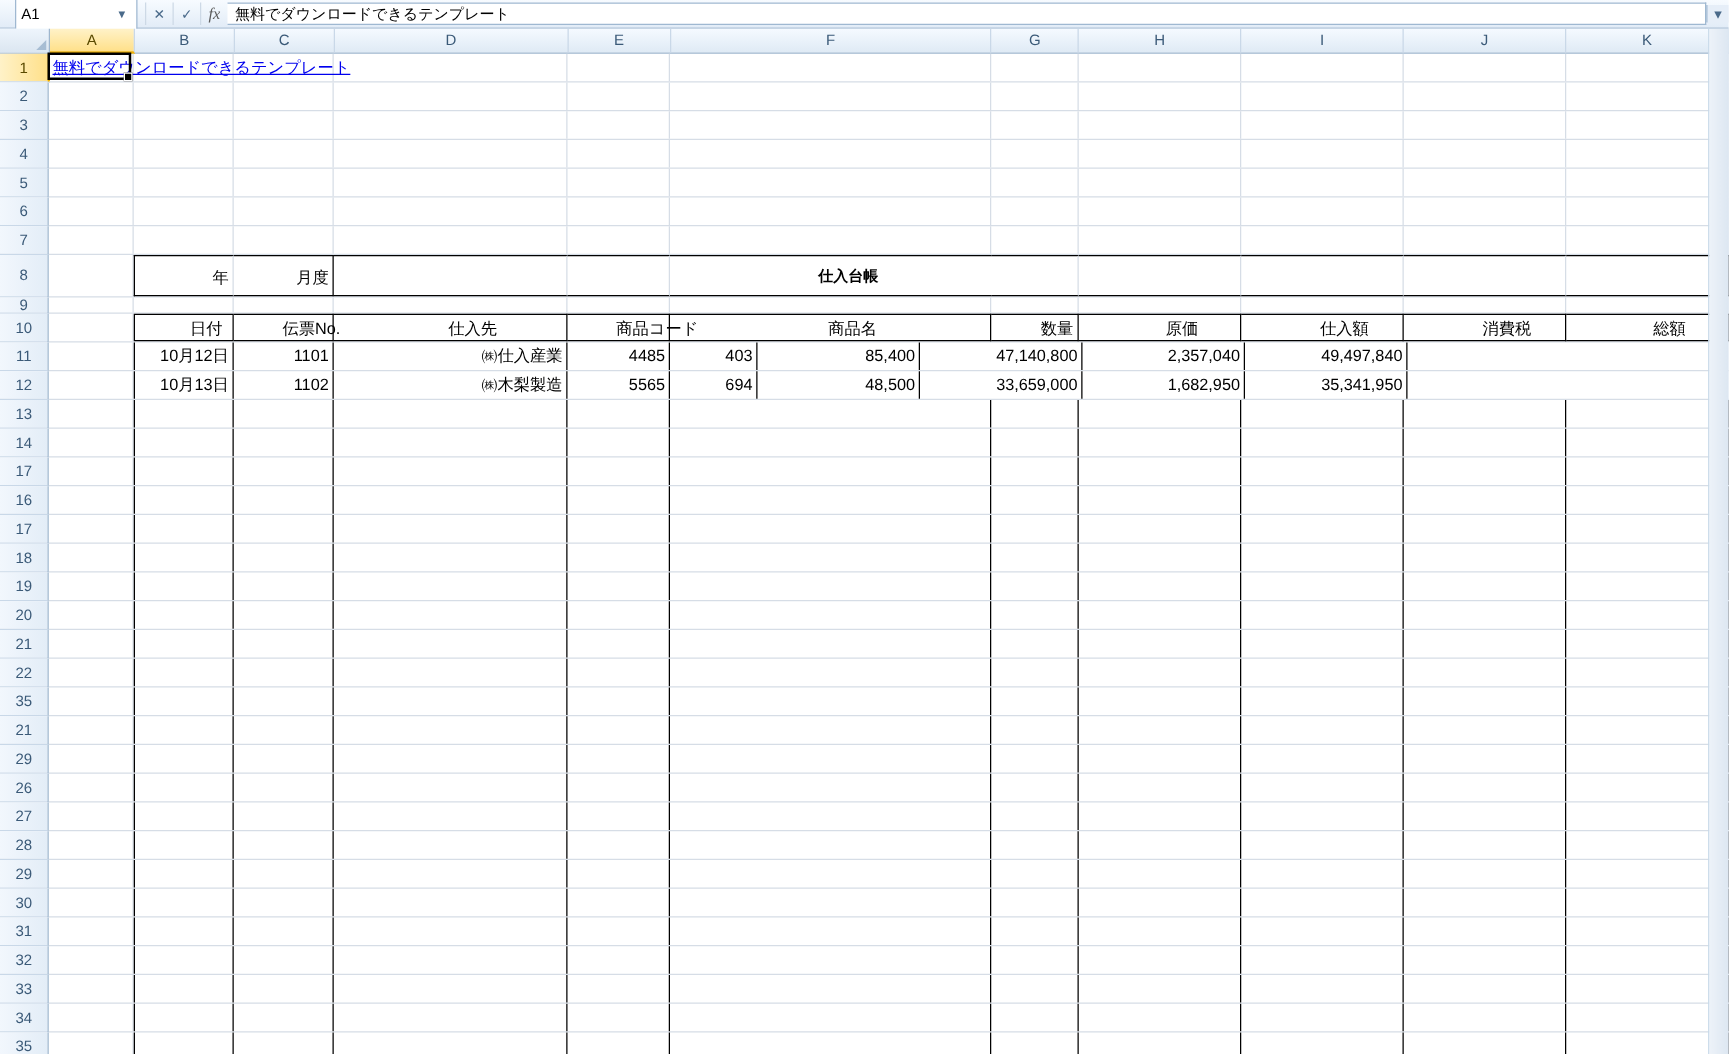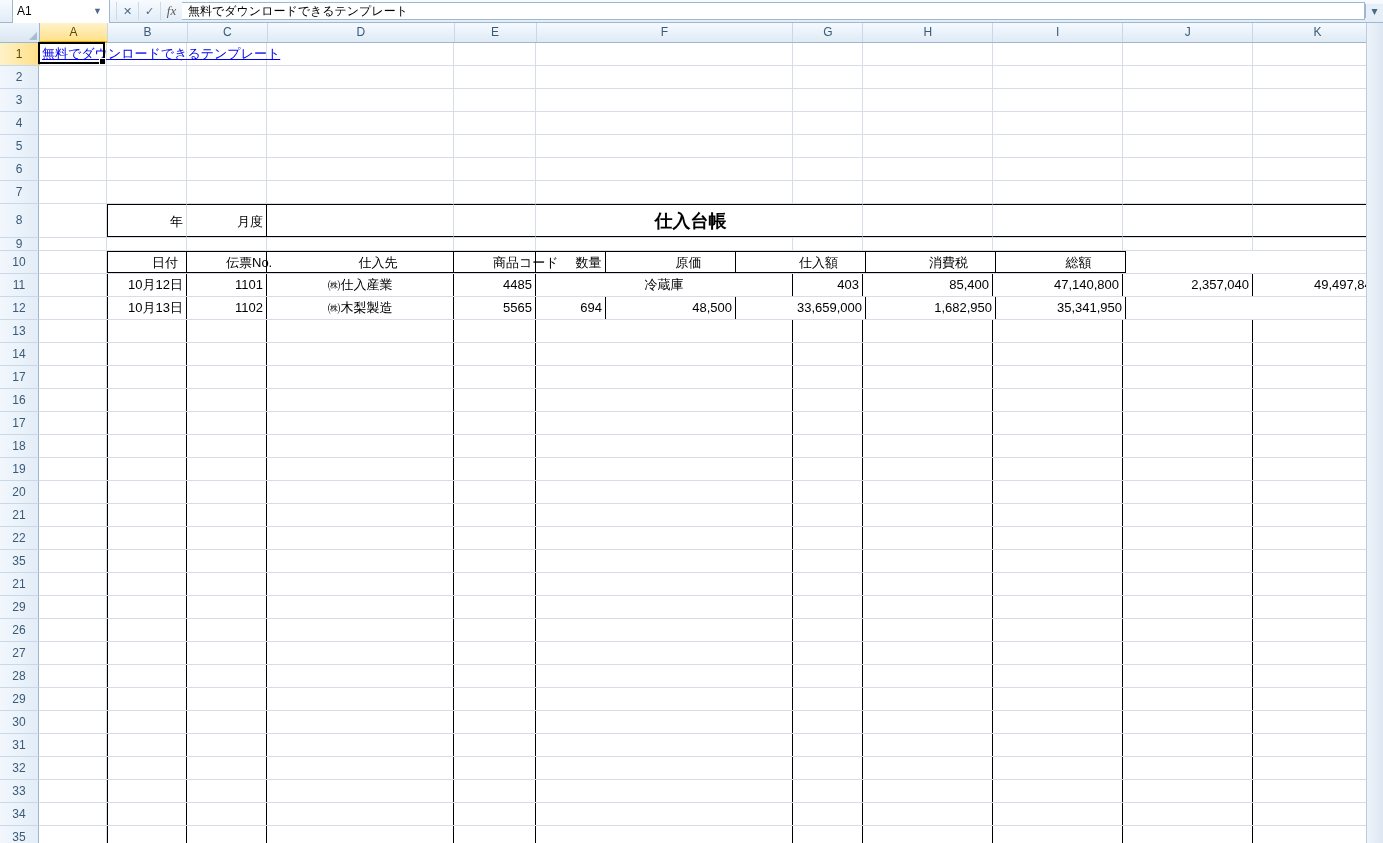--- a/index.html
+++ b/index.html
@@ -182,23 +182,23 @@
 .cK { width: 130px; }
 
 
 .bt { border-top: 1px solid #000 !important; }
 .bb { border-bottom: 1px solid #000 !important; }
 .bl { border-left: 1px solid #000 !important; }
 .br { border-right: 1px solid #000 !important; }
 
 .hdr { text-align: center; padding-left: 39px; }
 .num { text-align: right; }
-.txt { text-align: center; }
+.txt { text-align: right; }
 .title8 {
-  font-size: 18px;
+  font-size: 12px;
   font-weight: bold;
   text-align: center;
 }
 
 .link {
   color: #0000ee;
   text-decoration: underline;
   position: absolute;
   left: 3px;
   top: 0;
@@ -438,34 +438,34 @@
           <div class="cell cJ"></div>
           <div class="cell cK"></div>
         </div>
 
       <div class="row">
         <div class="cell cA"></div>
         <div class="cell cB hdr bt bl bb br">日付</div>
         <div class="cell cC hdr bt bb br">伝票No.</div>
         <div class="cell cD hdr bt bb br">仕入先</div>
         <div class="cell cE hdr bt bb br">商品コード</div>
+        <div class="cell cF hdr bt bb br">商品名</div>
         <div class="cell cG hdr bt bb br">数量</div>
         <div class="cell cH hdr bt bb br">原価</div>
         <div class="cell cI hdr bt bb br">仕入額</div>
         <div class="cell cJ hdr bt bb br">消費税</div>
         <div class="cell cK hdr bt bb br">総額</div>
       </div>
 
       <div class="row">
         <div class="cell cA"></div>
         <div class="cell cB num bl br">10月12日</div>
         <div class="cell cC num br">1101</div>
         <div class="cell cD txt br">㈱仕入産業</div>
         <div class="cell cE num br">4485</div>
-        <div class="cell cF txt br">冷蔵庫</div>
         <div class="cell cG num br">403</div>
         <div class="cell cH num br">85,400</div>
         <div class="cell cI num br">47,140,800</div>
         <div class="cell cJ num br">2,357,040</div>
         <div class="cell cK num br">49,497,840</div>
       </div>
 
       <div class="row">
         <div class="cell cA"></div>
         <div class="cell cB num bl br">10月13日</div>

